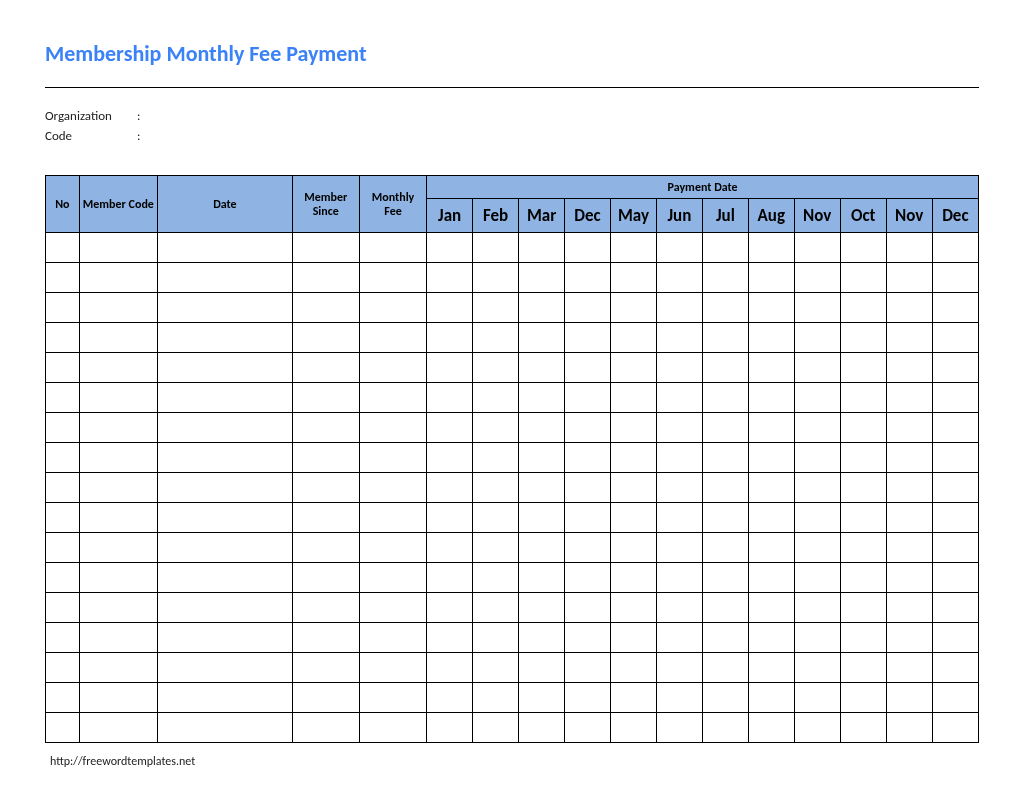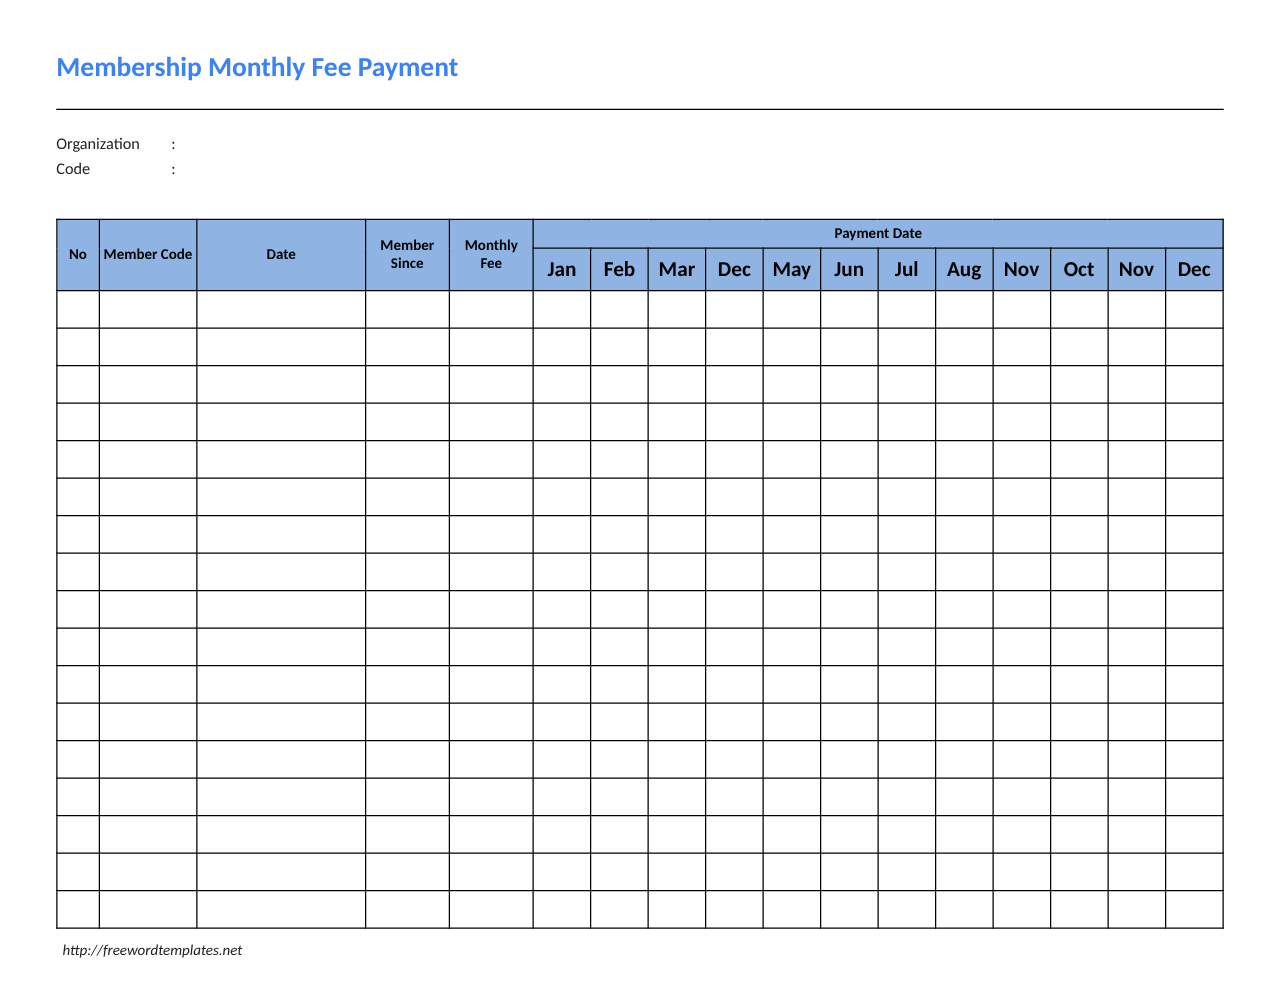--- a/index.html
+++ b/index.html
@@ -64,21 +64,20 @@
       height: 30px;
       font-size: 12px;
       background: #fff;
     }
     .footer-link {
       position: absolute;
       bottom: 24px;
       left: 50px;
       font-size: 12px;
       color: #222;
-      font-style: italic;
     }
     col.no { width: 30px; }
     col.code { width: 70px; }
     col.name { width: 120px; }
     col.since { width: 60px; }
     col.fee { width: 60px; }
     col.month { width: 41px; }
   </style>
 </head>
 <body>

